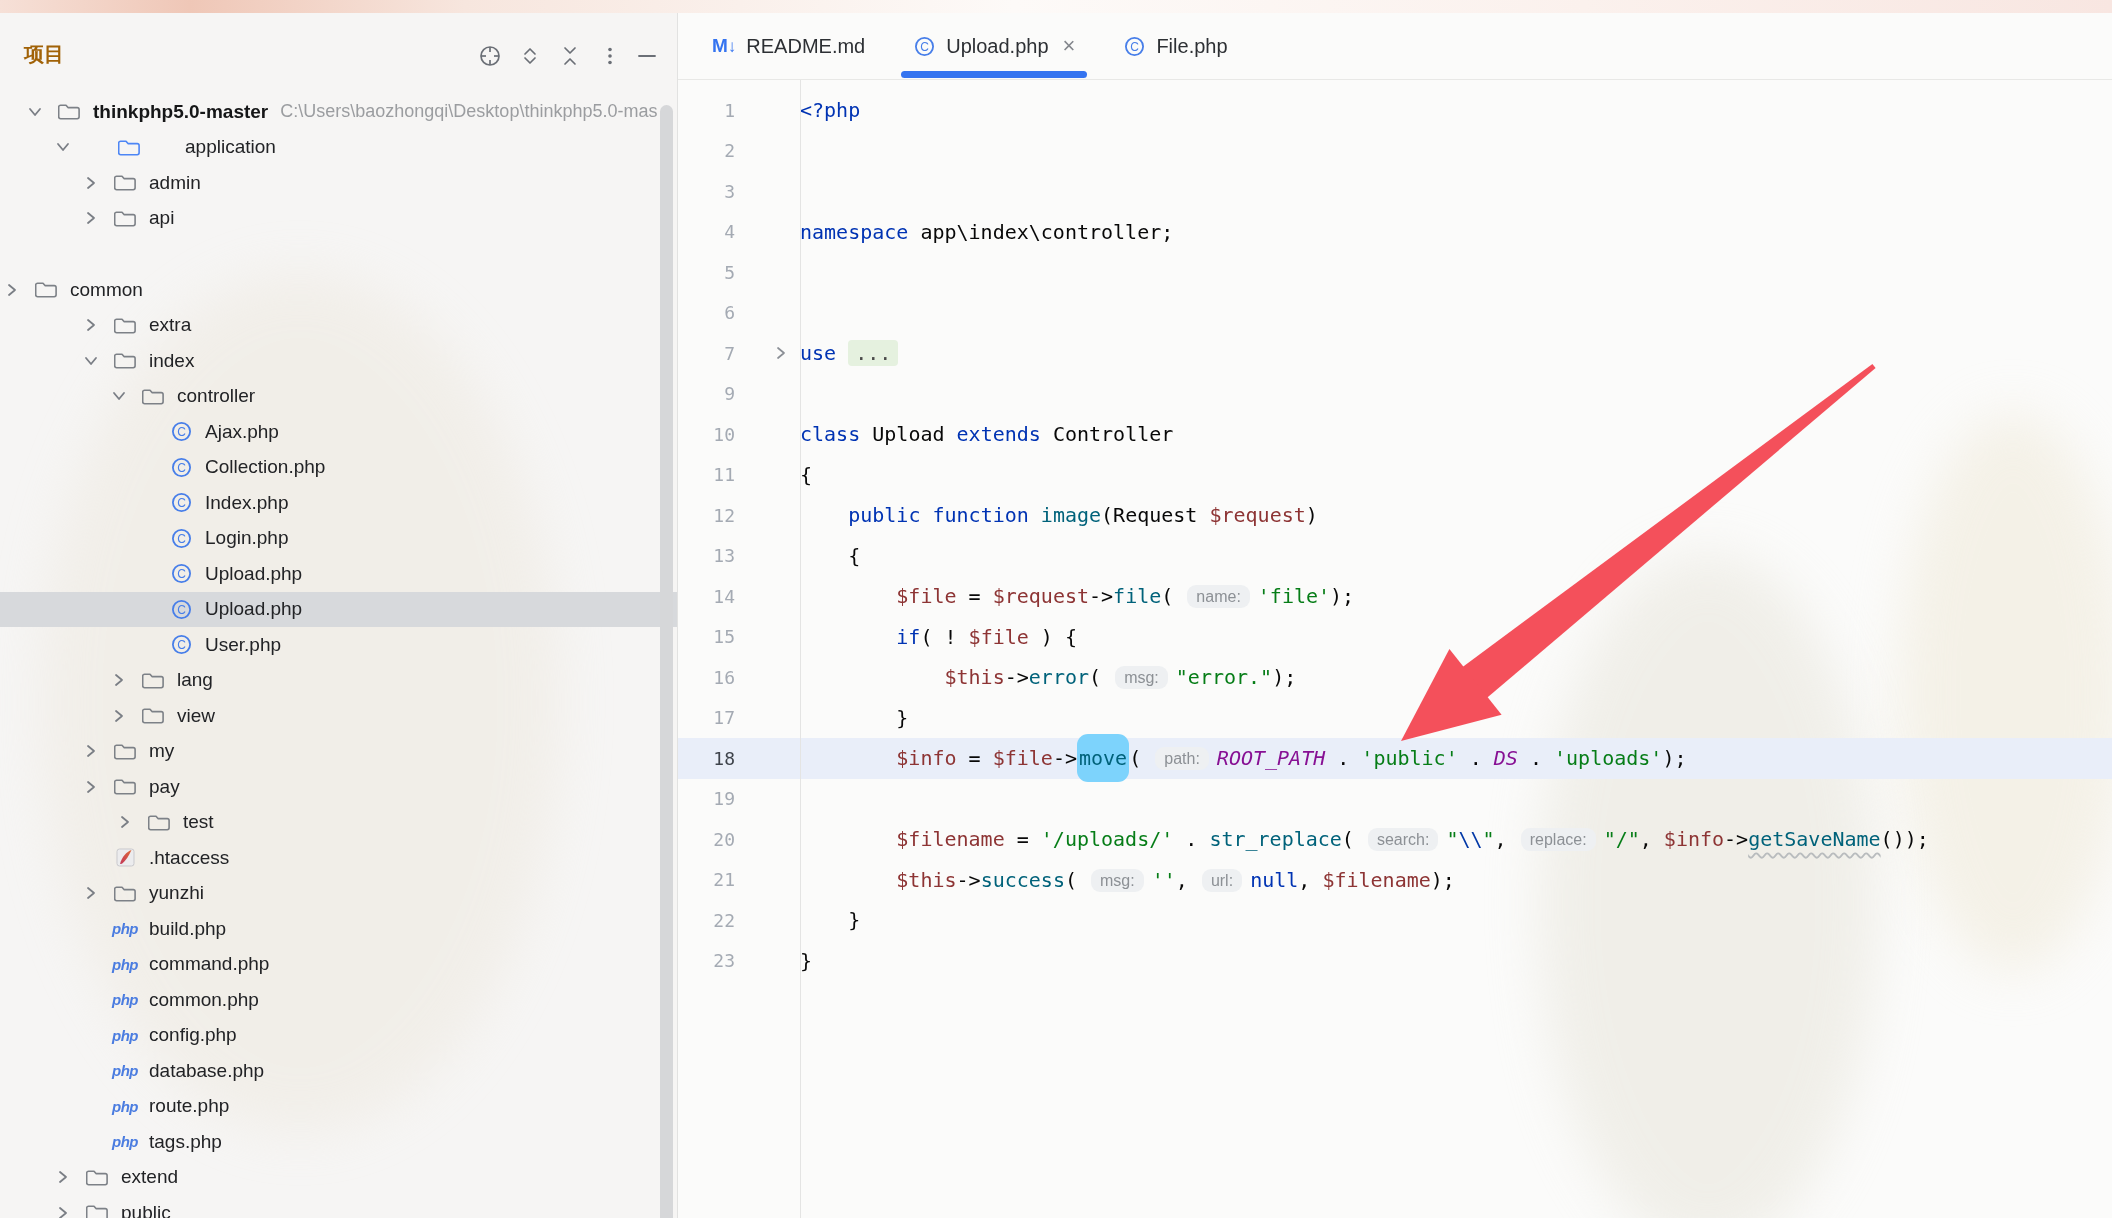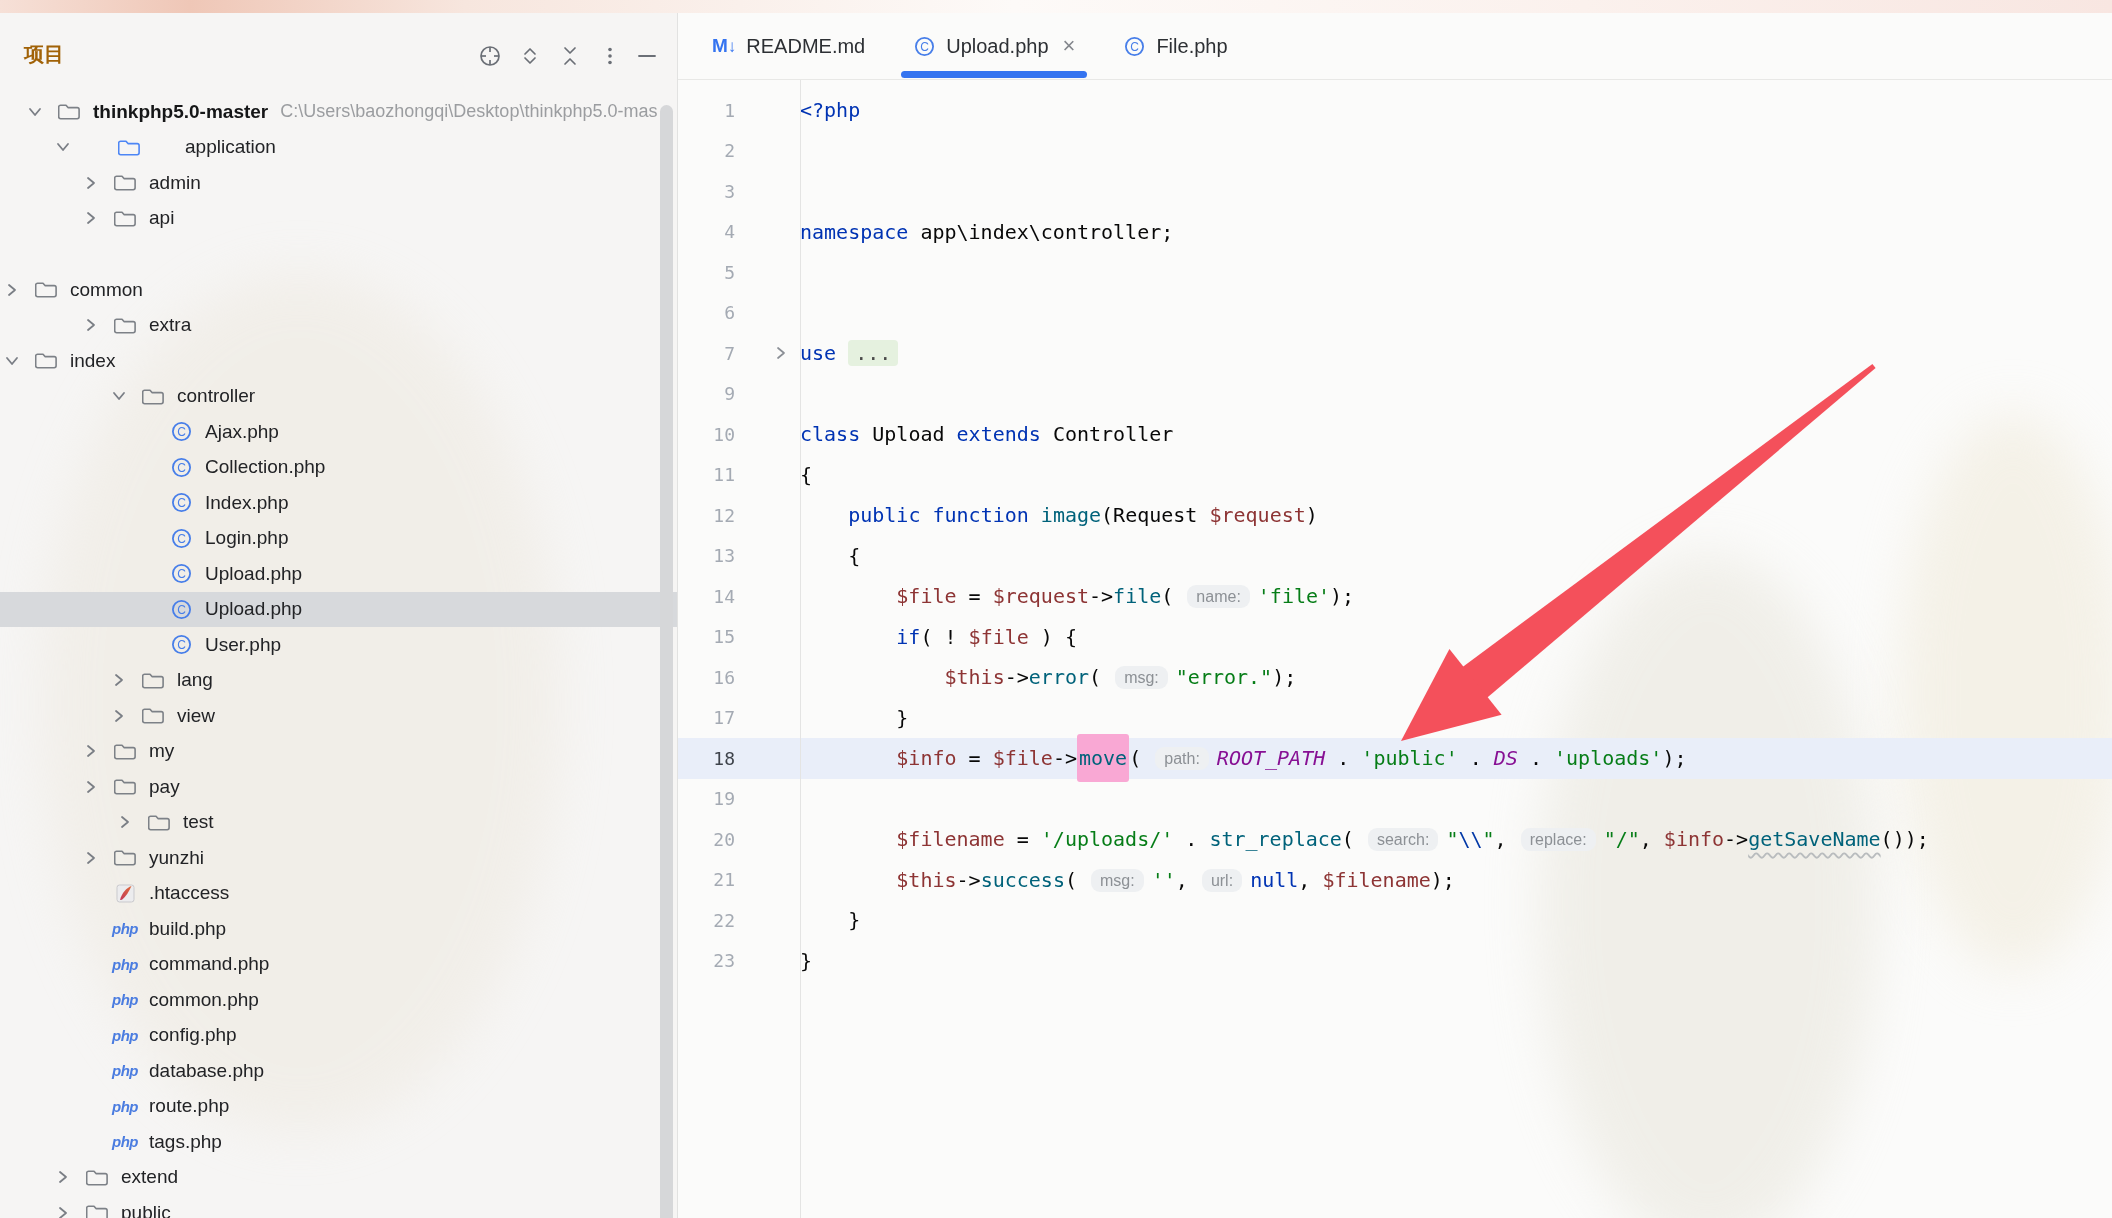--- a/index.html
+++ b/index.html
@@ -50,21 +50,21 @@
   .crow{position:relative;display:flex;height:40.5px;align-items:center;z-index:1;}
   .crow.caret{background:#e9eef9;}
   .lnum{width:57px;text-align:right;flex:0 0 auto;
         font-family:"DejaVu Sans Mono",monospace;font-size:18px;color:#a4aab3;cursor:pointer;}
   .crow.caret .lnum{color:#3e434b;}
   .foldcol{width:65px;flex:0 0 auto;position:relative;height:100%;}
   .foldcol .farr{position:absolute;right:8px;top:9px;cursor:pointer;}
   .ctext{font-family:"DejaVu Sans Mono",monospace;font-size:20px;white-space:pre;color:#080808;}
   .tk-k{color:var(--kw,#0033b3);}
   .tk-f{color:var(--fn,#00627a);}
-  .tk-fh{color:var(--fn,#00627a);background:#f9a8d4;border-radius:3px;padding:12px 2px;}
+  .tk-fh{color:var(--fn,#00627a);background:#7dd3fc;border-radius:11px;padding:12px 2px;}
   .tk-fu{color:var(--fn,#00627a);text-decoration:underline wavy #b9bcbe;text-underline-offset:6px;text-decoration-thickness:1.5px;}
   .tk-v{color:var(--vr,#8d3434);}
   .tk-s{color:var(--st,#067d17);}
   .tk-e{color:var(--es,#0037a6);}
   .tk-c{color:var(--ct,#871094);font-style:italic;}
   .tk-d{background:#e5f1df;color:#4a4a4a;border-radius:4px;padding:1px 7px;}
   .tk-h{font-family:"Liberation Sans",sans-serif;font-size:16px;color:#8c9095;background:#eef0f2;
         border-radius:9px;padding:3px 9px;margin:0 8px 0 2px;position:relative;top:-1px;}
 
   #arrow-svg{position:absolute;left:0;top:0;z-index:50;pointer-events:none;}
@@ -191,21 +191,21 @@
               <polyline points="8,6 14,11 8,16" fill="none" stroke="#7a7e85" stroke-width="1.8" stroke-linecap="round" stroke-linejoin="round"></polyline>
             </svg>
           </span>
           <span class="ticon">
             <svg width="22" height="19" viewBox="0 0 22 19">
               <path d="M2.6 3.2 h5.4 l2 2.4 h9.2 a1.9 1.9 0 0 1 1.9 1.9 v7.3 a1.9 1.9 0 0 1 -1.9 1.9 H2.6 a1.9 1.9 0 0 1 -1.9 -1.9 V5.1 a1.9 1.9 0 0 1 1.9 -1.9 Z" fill="none" stroke="#7d8187" stroke-width="1.6" stroke-linejoin="round"></path>
             </svg>
           </span>
           <span class="tlabel">extra</span>
         </div>
-        <div class="trow" style=" align-items: center;">
+        <div class="trow" style="padding-left: 79px; align-items: center;">
           <span class="tchev">
             <svg width="22" height="22" viewBox="0 0 22 22">
               <polyline points="6,8 11,14 16,8" fill="none" stroke="#7a7e85" stroke-width="1.8" stroke-linecap="round" stroke-linejoin="round"></polyline>
             </svg>
           </span>
           <span class="ticon">
             <svg width="22" height="19" viewBox="0 0 22 19">
               <path d="M2.6 3.2 h5.4 l2 2.4 h9.2 a1.9 1.9 0 0 1 1.9 1.9 v7.3 a1.9 1.9 0 0 1 -1.9 1.9 H2.6 a1.9 1.9 0 0 1 -1.9 -1.9 V5.1 a1.9 1.9 0 0 1 1.9 -1.9 Z" fill="none" stroke="#7d8187" stroke-width="1.6" stroke-linejoin="round"></path>
             </svg>
           </span>
@@ -351,43 +351,43 @@
             <svg width="22" height="22" viewBox="0 0 22 22">
               <polyline points="8,6 14,11 8,16" fill="none" stroke="#7a7e85" stroke-width="1.8" stroke-linecap="round" stroke-linejoin="round"></polyline>
             </svg>
           </span>
           <span class="ticon">
             <svg width="22" height="19" viewBox="0 0 22 19">
               <path d="M2.6 3.2 h5.4 l2 2.4 h9.2 a1.9 1.9 0 0 1 1.9 1.9 v7.3 a1.9 1.9 0 0 1 -1.9 1.9 H2.6 a1.9 1.9 0 0 1 -1.9 -1.9 V5.1 a1.9 1.9 0 0 1 1.9 -1.9 Z" fill="none" stroke="#7d8187" stroke-width="1.6" stroke-linejoin="round"></path>
             </svg>
           </span>
           <span class="tlabel">test</span>
-        </div>
-        <div class="trow" style="padding-left: 79px;">
-          <span class="tchev">
-            <svg width="22" height="22" viewBox="0 0 22 22">
-              <polyline points="8,6 14,11 8,16" fill="none" stroke="#7a7e85" stroke-width="1.8" stroke-linecap="round" stroke-linejoin="round"></polyline>
-            </svg>
-          </span>
-          <span class="ticon">
-            <svg width="22" height="19" viewBox="0 0 22 19">
-              <path d="M2.6 3.2 h5.4 l2 2.4 h9.2 a1.9 1.9 0 0 1 1.9 1.9 v7.3 a1.9 1.9 0 0 1 -1.9 1.9 H2.6 a1.9 1.9 0 0 1 -1.9 -1.9 V5.1 a1.9 1.9 0 0 1 1.9 -1.9 Z" fill="none" stroke="#7d8187" stroke-width="1.6" stroke-linejoin="round"></path>
-            </svg>
-          </span>
-          <span class="tlabel">yunzhi</span>
         </div>
         <div class="trow" style="padding-left: 79px;">
           <span class="tchev"></span>
           <span class="ticon">
             <svg width="21" height="21" viewBox="0 0 21 21">
               <rect x="2" y="2" width="17" height="17" rx="2.5" fill="#ececee" stroke="#c9c9cd"></rect>
               <path d="M5 17 C7 9.5 11.5 5 16.5 3 C14 8.5 11 13.5 7 16.8 Z" fill="url(#feath)"></path>
             </svg>
           </span>
           <span class="tlabel">.htaccess</span>
+        </div>
+        <div class="trow" style="padding-left: 79px;">
+          <span class="tchev">
+            <svg width="22" height="22" viewBox="0 0 22 22">
+              <polyline points="8,6 14,11 8,16" fill="none" stroke="#7a7e85" stroke-width="1.8" stroke-linecap="round" stroke-linejoin="round"></polyline>
+            </svg>
+          </span>
+          <span class="ticon">
+            <svg width="22" height="19" viewBox="0 0 22 19">
+              <path d="M2.6 3.2 h5.4 l2 2.4 h9.2 a1.9 1.9 0 0 1 1.9 1.9 v7.3 a1.9 1.9 0 0 1 -1.9 1.9 H2.6 a1.9 1.9 0 0 1 -1.9 -1.9 V5.1 a1.9 1.9 0 0 1 1.9 -1.9 Z" fill="none" stroke="#7d8187" stroke-width="1.6" stroke-linejoin="round"></path>
+            </svg>
+          </span>
+          <span class="tlabel">yunzhi</span>
         </div>
         <div class="trow" style="padding-left: 79px;">
           <span class="tchev"></span>
           <span class="ticon">
             <span class="phpico">php</span>
           </span>
           <span class="tlabel">build.php</span>
         </div>
         <div class="trow" style="padding-left: 79px;">
           <span class="tchev"></span>

